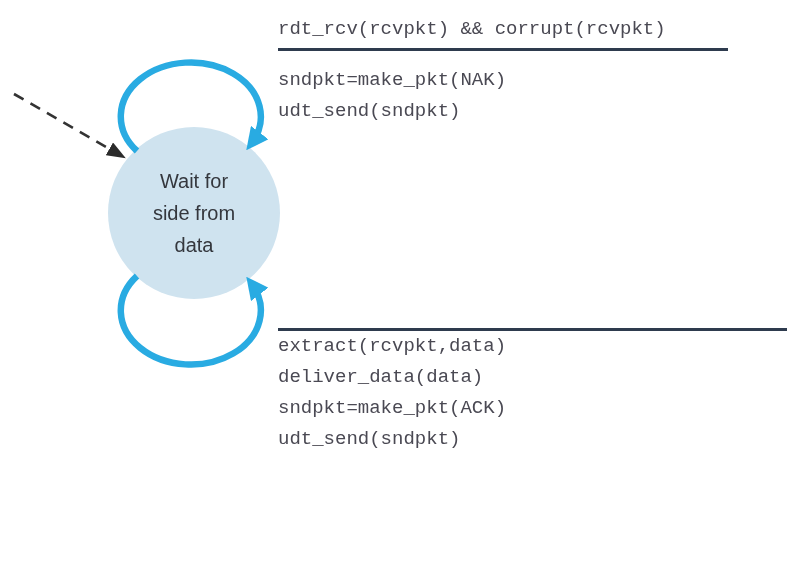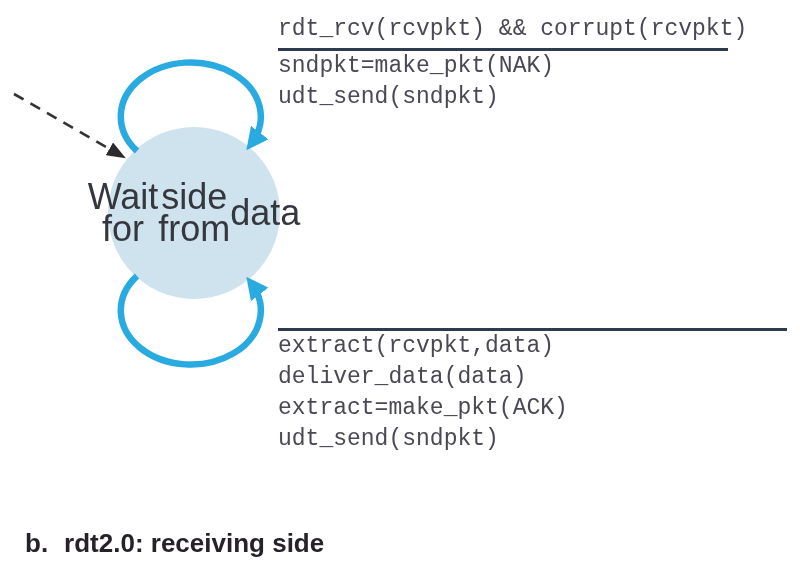--- a/index.html
+++ b/index.html
@@ -17,40 +17,40 @@
     width: 800px; height: 575px;
     pointer-events: none;
   }
   .state {
     position: absolute;
     left: 108px; top: 127px;
     width: 172px; height: 172px;
     border-radius: 50%;
     background: #cfe3ef;
     display: flex;
-    flex-direction: row;
+    flex-direction: column;
     align-items: center;
     justify-content: center;
     text-align: center;
     color: #34373d;
-    font-size: 36px;
+    font-size: 20px;
     line-height: 32px;
   }
   .trans {
     position: absolute;
     left: 278px;
     color: #4a4953;
     font-family: "Liberation Mono", "DejaVu Sans Mono", monospace;
-    font-size: 23px;
+    font-size: 19px;
   }
   .trans .event { line-height: 30px; white-space: pre; }
   .trans .rule { height: 3px; background: #2e3b4e; margin-top: 4px; }
   .trans-top { top: 14px; }
   .trans-top .rule { width: 450px; }
-  .trans-top .actions { }
+  .trans-top .actions { padding-top: 14px; }
   .trans-bottom { top: 322px; }
   .trans-bottom .rule { width: 509px; margin-top: 6px; }
   .trans-bottom .actions { }
   .trans .actions div { line-height: 31px; white-space: pre; }
   .caption {
     position: absolute;
     left: 25px; top: 528px;
     color: #26222a;
     font-weight: bold;
     font-size: 26px;
@@ -90,22 +90,19 @@
       <div>sndpkt=make_pkt(NAK)</div>
       <div>udt_send(sndpkt)</div>
     </div>
   </div>
 
   <div class="trans trans-bottom">
     <div class="rule"></div>
     <div class="actions">
       <div>extract(rcvpkt,data)</div>
       <div>deliver_data(data)</div>
-      <div>extract=make_pkt(ACK)</div>
+      <div>sndpkt=make_pkt(ACK)</div>
       <div>udt_send(sndpkt)</div>
     </div>
   </div>
 
-  <div class="caption">
-    <span>b.</span><span class="caption-text">rdt2.0: receiving side</span>
-  </div>
 
 </div>
 
 </body></html>

